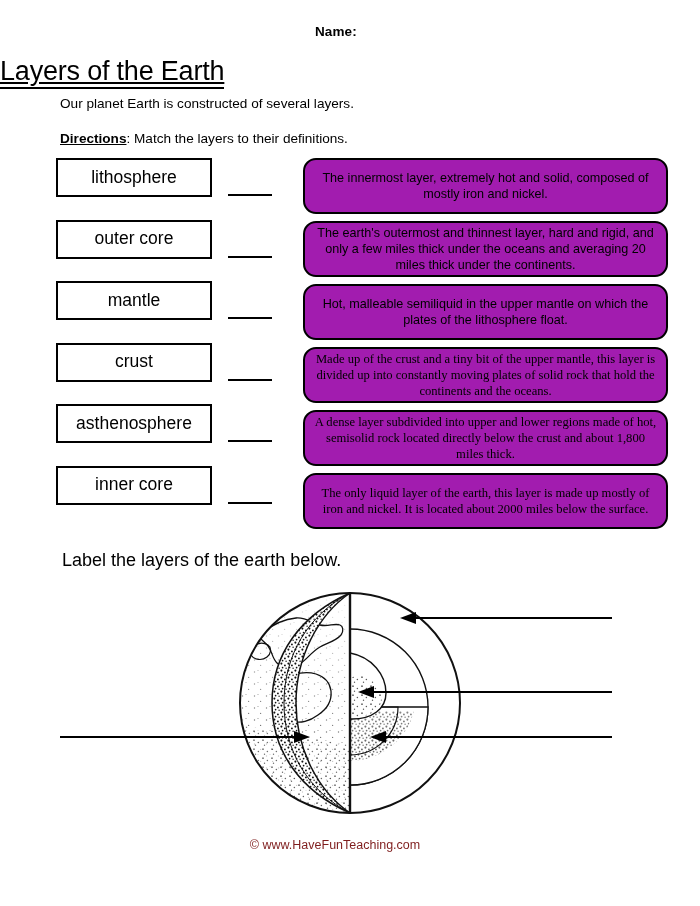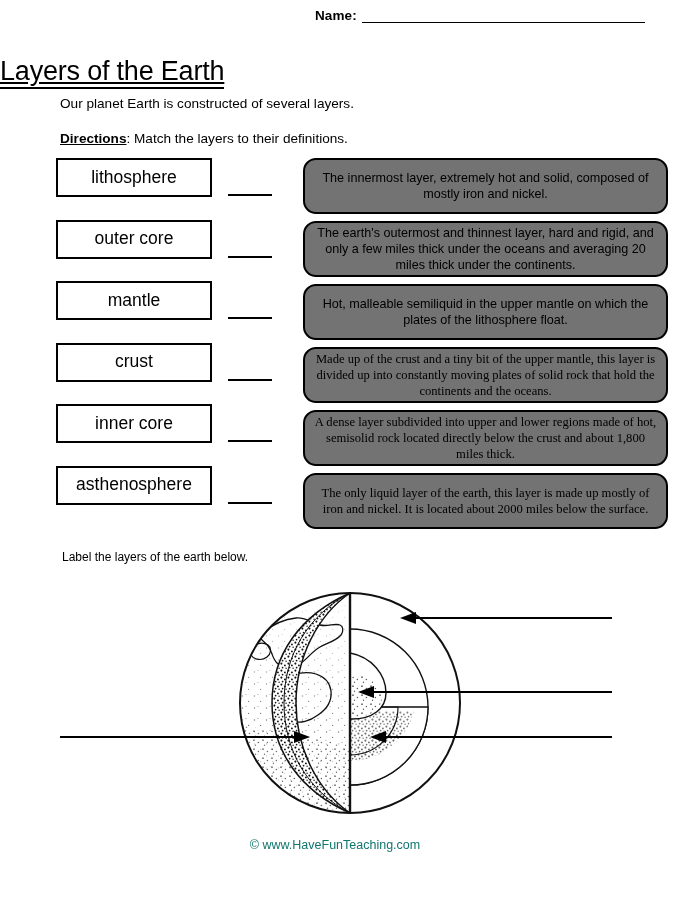--- a/index.html
+++ b/index.html
@@ -16,24 +16,25 @@
     width: 700px;
     height: 906px;
     background: #ffffff;
     overflow: hidden;
   }
 
   
   .name-row {
     position: absolute;
     left: 315px;
-    top: 8px;
+    top: 24px;
     width: 330px;
     display: flex;
-    align-items: flex-end;
+    align-items: flex-start;
+    flex-direction: column;
   }
   .name-label {
     font-size: 13.5px;
     font-weight: bold;
     letter-spacing: .1px;
     white-space: nowrap;
   }
   .name-blank {
     flex: 1 1 auto;
     margin-left: 5px;
@@ -129,39 +130,39 @@
     position: absolute;
     left: 303px;
     top: 0;
     width: 365px;
   }
   .def-box {
     width: 365px;
     box-sizing: border-box;
     border: 2.2px solid #000;
     border-radius: 13px;
-    background: #737373;
+    background: #a21caf;
     display: flex;
     align-items: center;
     justify-content: center;
     text-align: center;
     font-size: 12.6px;
     line-height: 1.28;
     padding: 4px 8px;
     margin-bottom: 7px;
   }
   .def-box.h3 { height: 56px; }
   .def-box.h3b { height: 56px; font-family: Liberation Serif, serif; }
 
   
   .label-instruction {
     position: absolute;
     left: 62px;
     top: 550px;
-    font-size: 12px;
+    font-size: 18px;
   }
 
   
   .diagram-wrap {
     position: absolute;
     left: 0;
     top: 585px;
     width: 700px;
     height: 245px;
   }
@@ -172,21 +173,21 @@
   
   .footer {
     position: absolute;
     left: 0;
     top: 838px;
     width: 700px;
     text-align: center;
     padding-right: 30px;
     box-sizing: border-box;
     font-size: 12.5px;
-    color: #0f766e;
+    color: #7f1d1d;
   }
 </style>
 </head>
 <body>
 
 <div id="page">
 
   <div class="name-row">
     <span class="name-label">Name:</span>
     <span class="name-blank"></span>
@@ -224,27 +225,27 @@
         <div class="term-blank"></div>
       </div>
       <div class="term-row">
         <div class="term-box">
           <span>crust</span>
         </div>
         <div class="term-blank"></div>
       </div>
       <div class="term-row">
         <div class="term-box">
+          <span>asthenosphere</span>
+        </div>
+        <div class="term-blank"></div>
+      </div>
+      <div class="term-row">
+        <div class="term-box">
           <span>inner core</span>
-        </div>
-        <div class="term-blank"></div>
-      </div>
-      <div class="term-row">
-        <div class="term-box">
-          <span>asthenosphere</span>
         </div>
         <div class="term-blank"></div>
       </div>
     </div>
 
     <div class="defs-col">
       <div class="def-box h3">The innermost layer, extremely hot and solid, composed of mostly iron and nickel.</div>
       <div class="def-box h3">The earth's outermost and thinnest layer, hard and rigid, and only a few miles thick under the oceans and averaging 20 miles thick under the continents.</div>
       <div class="def-box h3">Hot, malleable semiliquid in the upper mantle on which the plates of the lithosphere float.</div>
       <div class="def-box h3b">Made up of the crust and a tiny bit of the upper mantle, this layer is divided up into constantly moving plates of solid rock that hold the continents and the oceans.</div>

